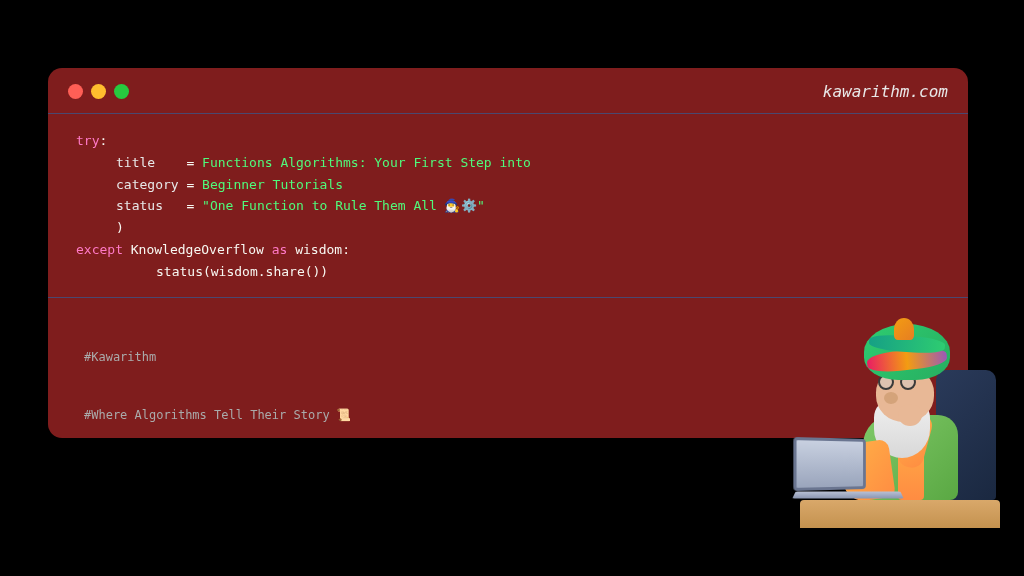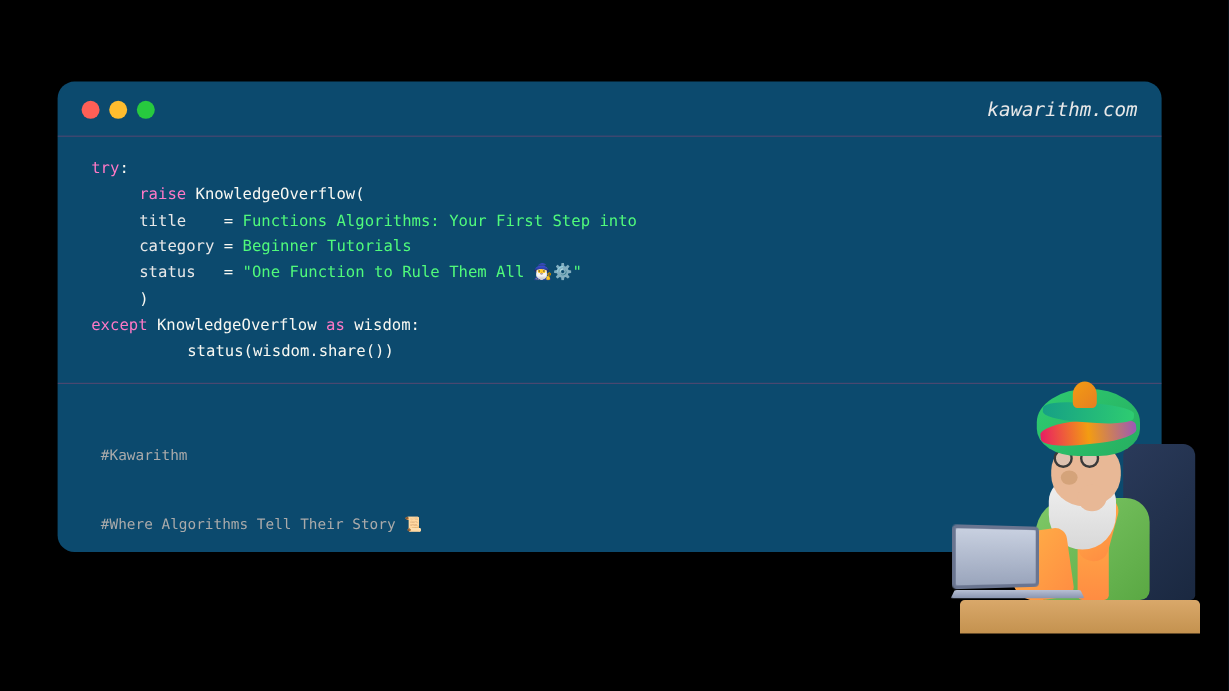--- a/index.html
+++ b/index.html
@@ -13,21 +13,21 @@
       background: #000;
       font-family: 'Menlo', 'Monaco', 'Consolas', monospace;
       overflow: hidden;
       position: relative;
     }
     .terminal-window {
       position: absolute;
       top: 68px;
       left: 48px;
       width: 920px;
-      background: #0c4a6e;
+      background: #7f1d1d;
       border-radius: 14px;
       overflow: hidden;
       box-shadow: 0 8px 32px rgba(0,0,0,0.5);
     }
     .title-bar {
       display: flex;
       align-items: center;
       justify-content: space-between;
       padding: 14px 20px 12px 20px;
       border-bottom: 1px solid #4a4870;
@@ -241,21 +241,20 @@
       <div class="light red"></div>
       <div class="light yellow"></div>
       <div class="light green"></div>
     </div>
     <div class="site-name">kawarithm.com</div>
   </div>
 
   <div class="code-body">
     <div class="code-line"><span class="kw-pink">try</span><span class="kw-white">:</span></div>
 
-    <div class="code-line indent1"><span class="kw-pink">raise</span> <span class="cls-name">KnowledgeOverflow</span><span class="kw-white">(</span></div>
 
     <div class="code-line indent1"><span class="param">title</span>    <span class="kw-white">=</span> <span class="str-green">Functions Algorithms: Your First Step into</span></div>
 
 
     <div class="code-line indent1"><span class="param">category</span> <span class="kw-white">=</span> <span class="str-green">Beginner Tutorials</span></div>
 
     <div class="code-line indent1"><span class="param">status</span>   <span class="kw-white">=</span> <span class="quoted">"One Function to Rule Them All 🧙‍♂️⚙️"</span></div>
 
     <div class="code-line indent1"><span class="kw-white">)</span></div>
 

